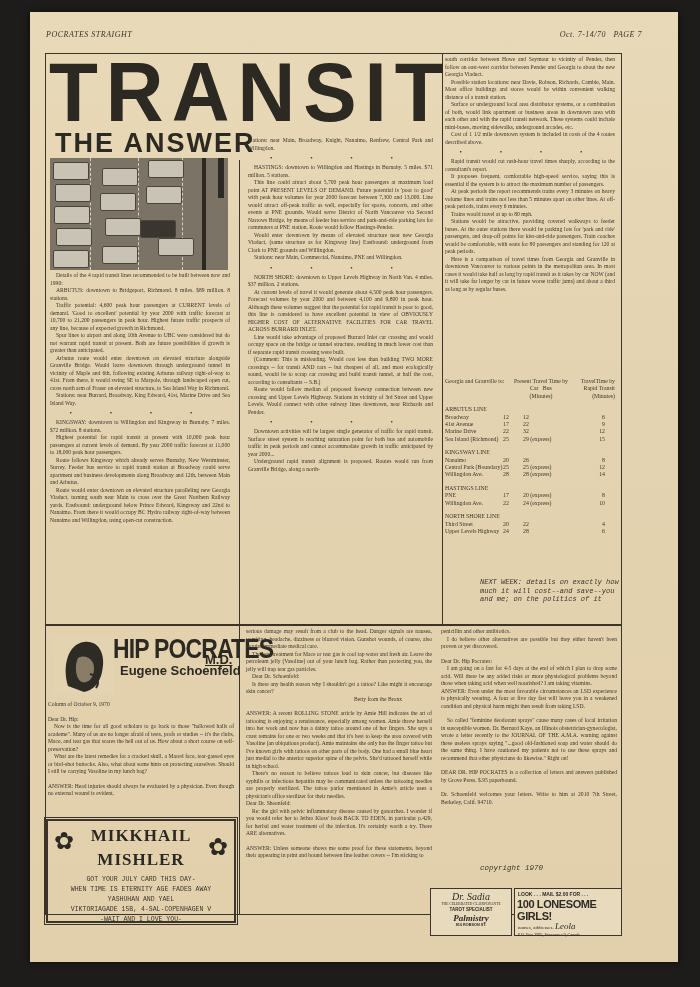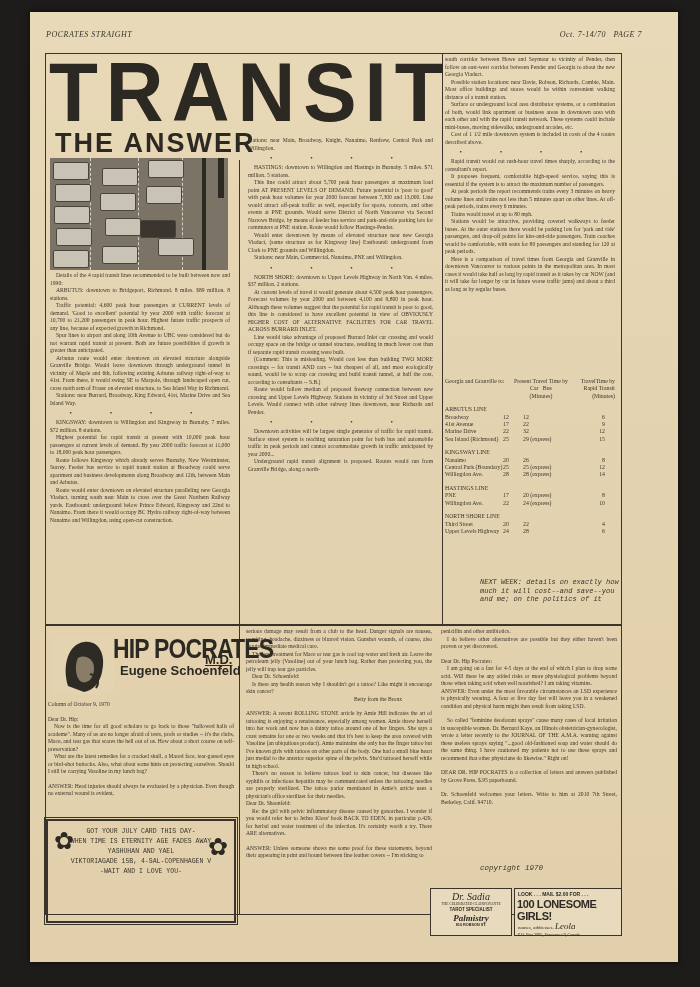--- a/index.html
+++ b/index.html
@@ -271,20 +271,22 @@
   <div class="gap"></div>
   <p class="ni">DEAR DR. HIP POCRATES is a collection of letters and answers published by Grove Press. $.95 paperbound.</p>
   <div class="gap"></div>
   <p class="ni">Dr. Schoenfeld welcomes your letters. Write to him at 2010 7th Street, Berkeley, Calif. 94710.</p>
 </div>
 <div class="copy">copyright 1970</div>
 
 <div class="ad-mikk">
   <div class="flower" style="left:6px;top:8px;">✿</div>
   <div class="flower" style="right:6px;top:14px;">✿</div>
+  <div class="nm">MIKKHAIL</div>
+  <div class="nm">MISHLER</div>
   <div style="height:6px"></div>
   <div class="ln">GOT YOUR JULY CARD THIS DAY-</div>
   <div class="ln">WHEN TIME IS ETERNITY AGE FADES AWAY</div>
   <div class="ln">YASHUHAN AND YAEL</div>
   <div class="ln">VIKTORIAGADE 15B, 4-SAL-COPENHAGEN V</div>
   <div class="ln">-WAIT AND I LOVE YOU-</div>
 </div>
 
 <div class="ad-sadia">
   <div style="font-family:'Liberation Serif',serif;font-style:italic;font-size:10px;line-height:11px;margin-top:2px;">Dr. Sadia</div>

